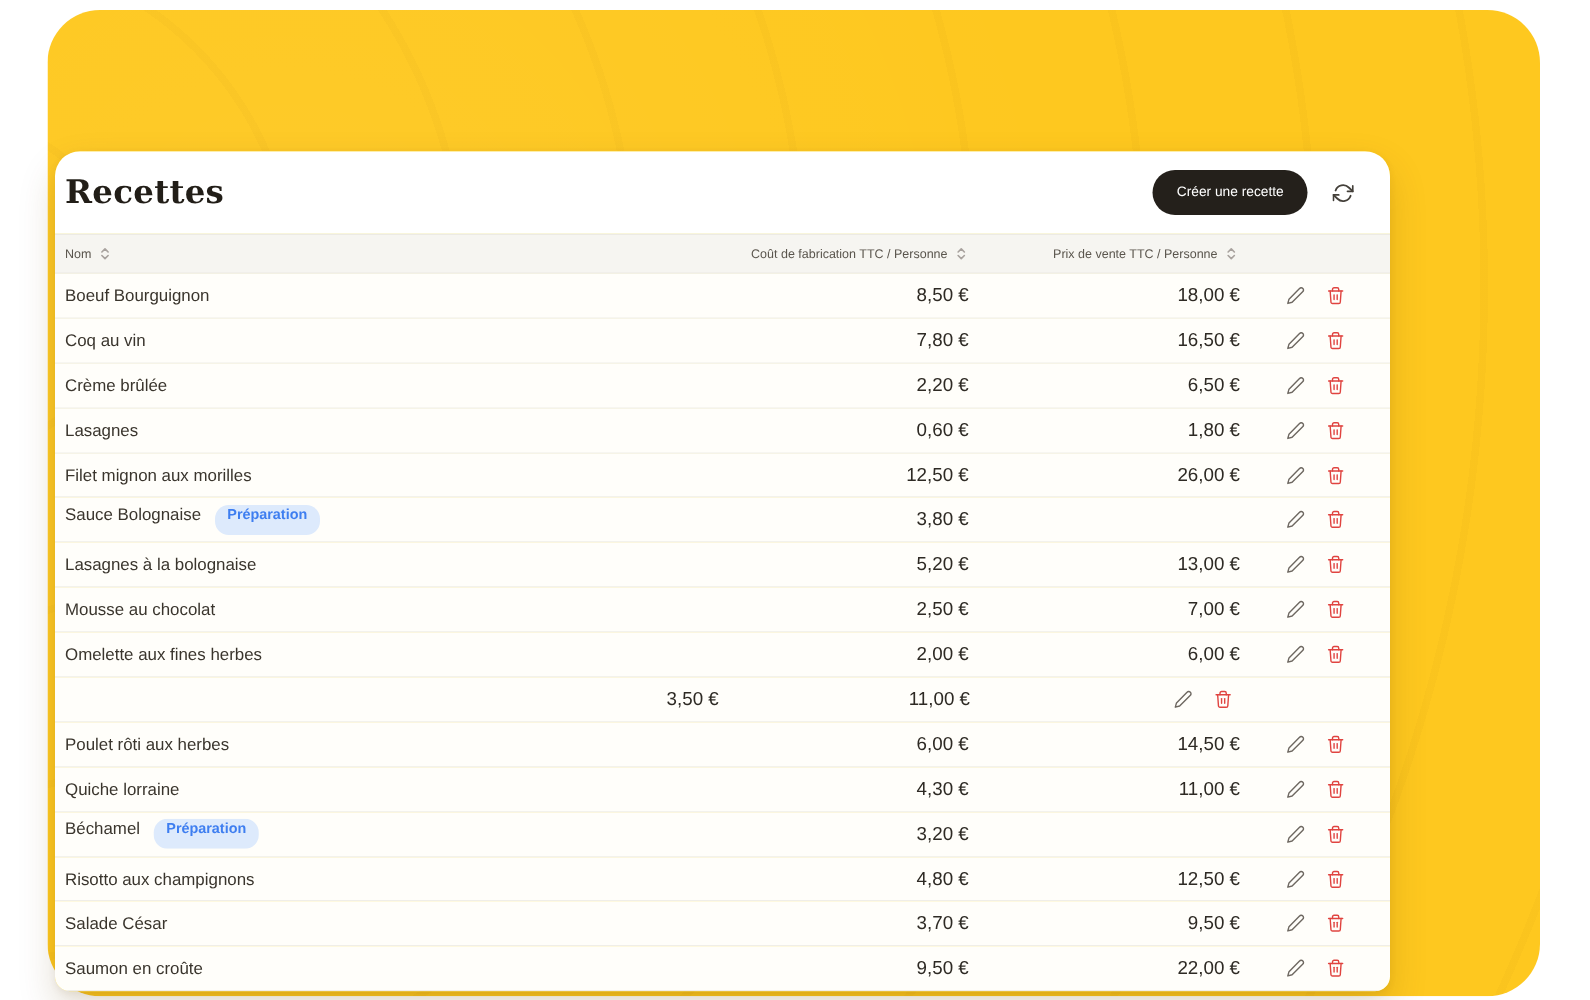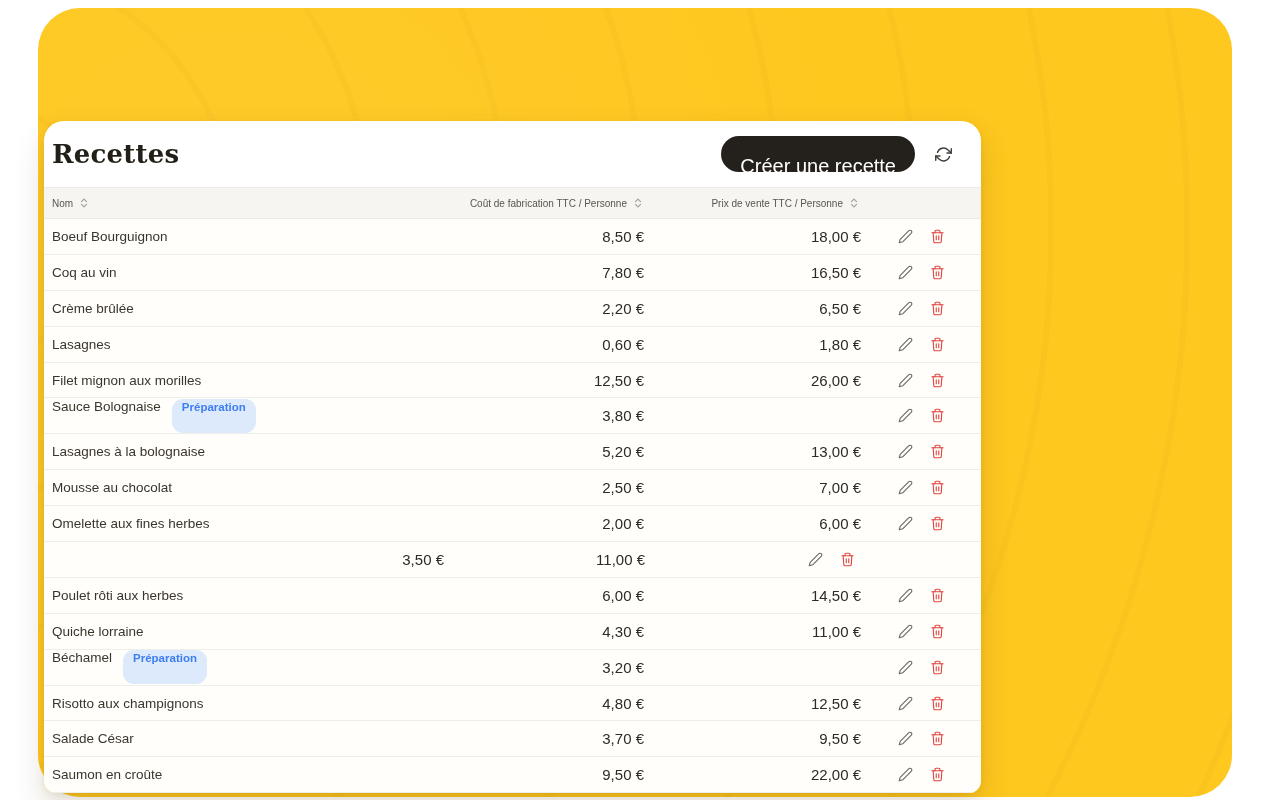--- a/index.html
+++ b/index.html
@@ -22,21 +22,21 @@
     background:
       radial-gradient(circle at 16% 30%, rgba(255,255,255,0.05), transparent 55%),
       repeating-radial-gradient(circle at -6% 28%, transparent 0 130px, rgba(150,95,0,0.035) 130px 136px),
       #FEC81F;
   }
 
   
   .card {
     position: absolute;
     left: 44px; top: 121px;
-    width: 937px; height: 672px;
+    width: 1068px; height: 672px;
     background: #fde047;
     border-radius: 20px 20px 12px 12px;
     box-shadow: 0 14px 30px rgba(100, 66, 0, 0.18), 0 2px 6px rgba(100,66,0,0.08);
     overflow: hidden;
   }
 
   .card-header {
     height: 66px;
     display: flex;
     align-items: center;
@@ -51,26 +51,26 @@
     font-size: 26px;
     font-weight: 700;
     color: #221E18;
     letter-spacing: 0.2px;
   }
   .header-actions { display: flex; align-items: center; gap: 18px; }
   .create-btn {
     border: none;
     cursor: pointer;
     height: 36px;
-    padding: 12px 19px;
+    padding: 0 19px;
     border-radius: 19px;
     background: #24201B;
     color: #FFFFFF;
     font-family: "Liberation Sans", sans-serif;
-    font-size: 20px;
+    font-size: 11px;
     line-height: 36px;
   }
   .refresh {
     width: 20px; height: 20px;
     display: inline-flex; align-items: center; justify-content: center;
     color: #44403A;
     cursor: pointer;
   }
   .refresh svg { width: 17px; height: 17px; }
 
@@ -99,21 +99,21 @@
     border-bottom: 1px solid #F0EEE8;
     background: #FFFEFA;
   }
   .td-name {
     display: flex; align-items: flex-start;
     font-size: 13.5px; color: #3A352D;
     overflow: hidden; white-space: nowrap;
   }
   .badge {
     margin-left: 11px;
-    padding: 3px 10px 20px;
+    padding: 3px 10px 9px;
     border-radius: 11px;
     background: #DDEAFC;
     color: #3E7EF0;
     font-size: 11.5px;
     font-weight: 700;
     line-height: 1;
   }
   .td-cost, .td-price {
     text-align: right;
     font-size: 15px;

